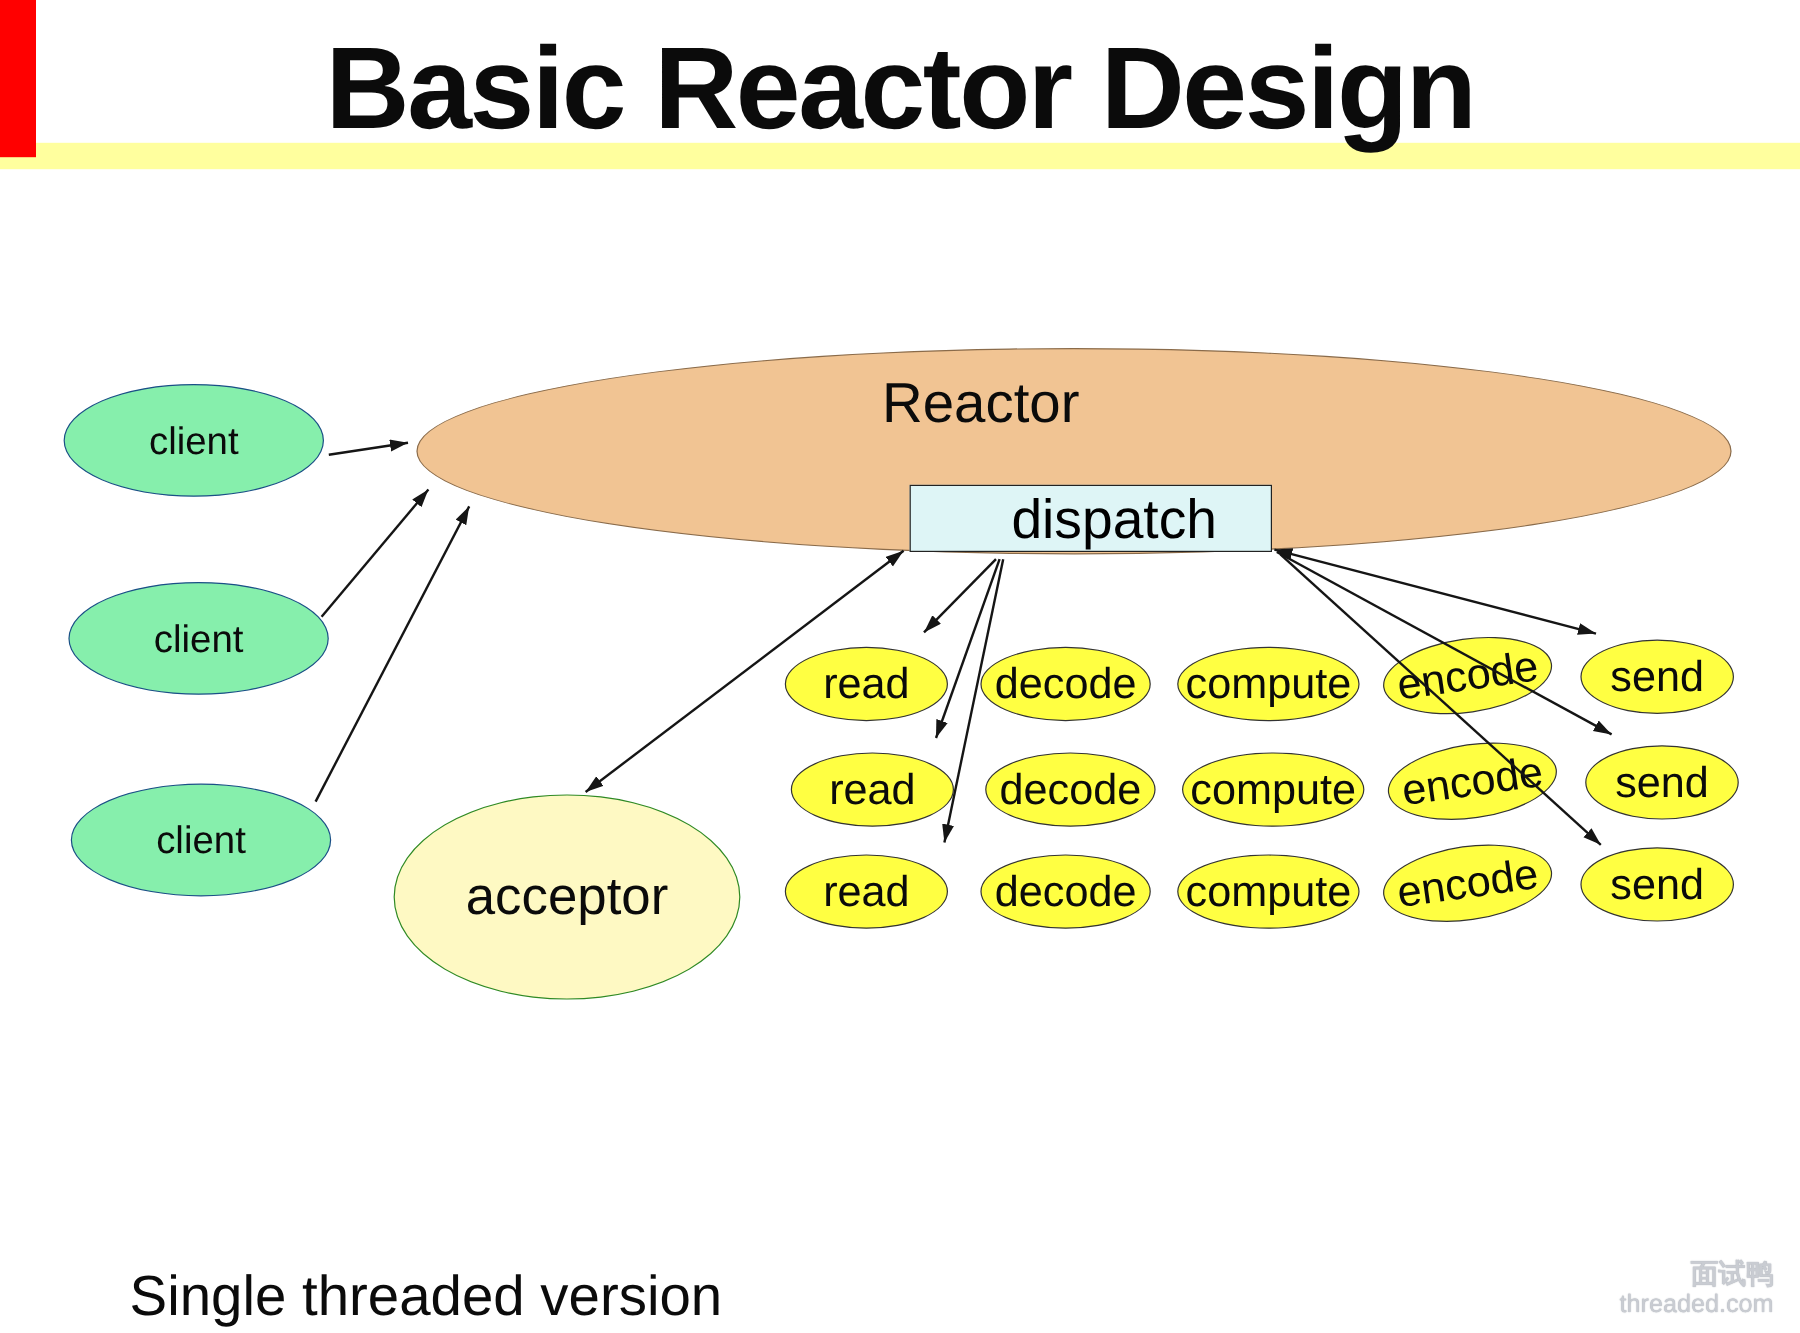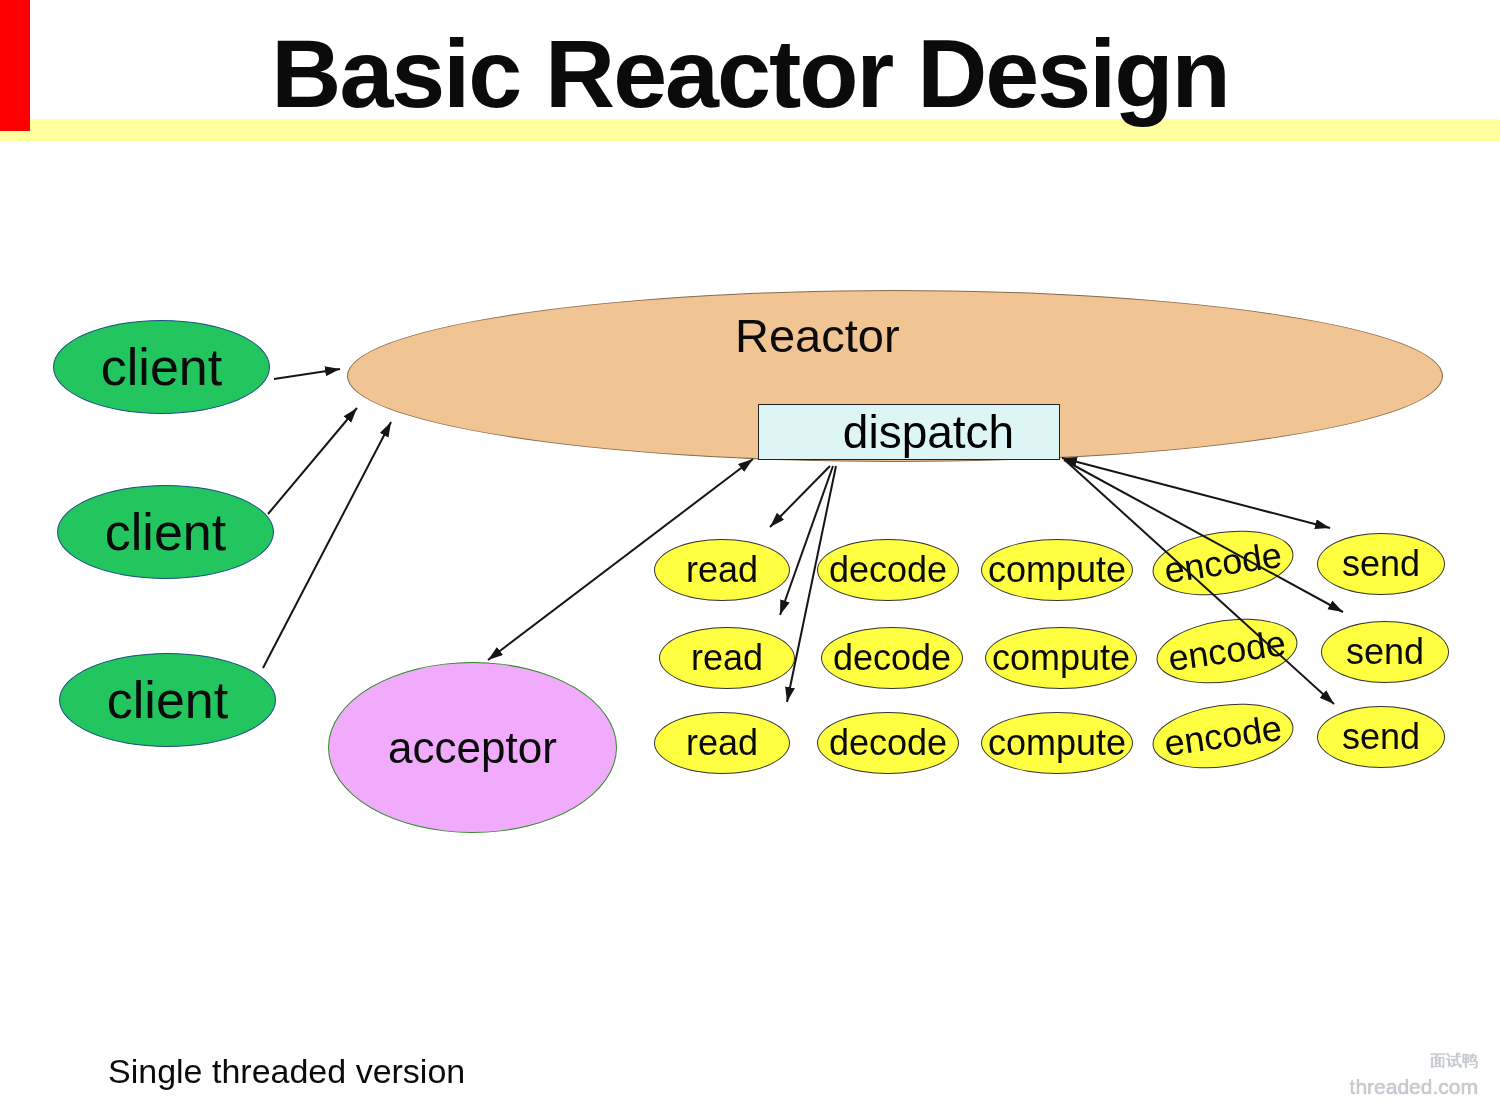--- a/index.html
+++ b/index.html
@@ -9,37 +9,37 @@
   .red-strip{position:absolute;left:0;top:0;width:30px;height:131px;background:#ff0000;z-index:6;}
   .accent-bar{position:absolute;left:0;top:119px;width:1500px;height:22px;background:#ffff9e;z-index:5;}
   .title{position:absolute;left:0;top:18px;width:1500px;text-align:center;font-size:97px;font-weight:800;letter-spacing:-2px;color:#0b0b0b;z-index:7;}
 
   .ellipse{position:absolute;border-radius:50%;box-sizing:border-box;display:flex;align-items:center;justify-content:center;color:#0b0b0b;}
   .reactor{left:347px;top:290px;width:1096px;height:172px;background:#f1c493;border:1.5px solid #8a6b4a;z-index:1;}
   .reactor-label{position:absolute;left:735px;top:308px;width:300px;text-align:left;font-size:47px;color:#0b0b0b;z-index:2;}
 
   .dispatch{position:absolute;left:758px;top:404px;width:302px;height:56px;background:#def5f6;border:1.5px solid #222;box-sizing:border-box;display:flex;align-items:center;justify-content:center;font-size:46px;z-index:3;padding-left:39px;}
 
-  .client{width:217px;height:94px;background:#22c55e;border:1.5px solid #1a4f86;font-size:52px;z-index:2;}
+  .client{width:217px;height:94px;background:#86efac;border:1.5px solid #1a4f86;font-size:32px;z-index:2;}
   .client1{left:53px;top:320px;}
   .client2{left:57px;top:485px;}
   .client3{left:59px;top:653px;}
 
-  .acceptor{left:328px;top:662px;width:289px;height:171px;background:#f0abfc;border:1.5px solid #2f8a24;font-size:44px;z-index:2;}
+  .acceptor{left:328px;top:662px;width:289px;height:171px;background:#fef9c3;border:1.5px solid #2f8a24;font-size:44px;z-index:2;}
 
   .stage{position:absolute;height:62px;background:#ffff42;border:1.5px solid #333;border-radius:50%;box-sizing:border-box;display:flex;align-items:center;justify-content:center;font-size:36px;color:#0b0b0b;z-index:2;}
   .tilt{transform:rotate(-8deg);}
 
   .arrows{position:absolute;left:0;top:0;width:1500px;height:1111px;z-index:4;pointer-events:none;}
   .arrows line{stroke:#151515;stroke-width:2;}
 
-  .footer{position:absolute;left:108px;top:1052px;font-size:34px;color:#0b0b0b;z-index:5;}
+  .footer{position:absolute;left:108px;top:1052px;font-size:47px;color:#0b0b0b;z-index:5;}
 
   .watermark{position:absolute;right:22px;top:1048px;text-align:right;z-index:5;color:#c9ccd2;text-shadow:0 0 1px #9aa0a8;}
-  .wm-brand{font-size:16px;line-height:26px;}
+  .wm-brand{font-size:23px;line-height:26px;font-weight:bold;}
   .wm-site{font-size:21px;line-height:26px;}
 </style>
 </head>
 <body>
 
 <div class="slide">
 
   <div class="accent-bar"></div>
   <div class="red-strip"></div>
   <div class="title">Basic Reactor Design</div>

